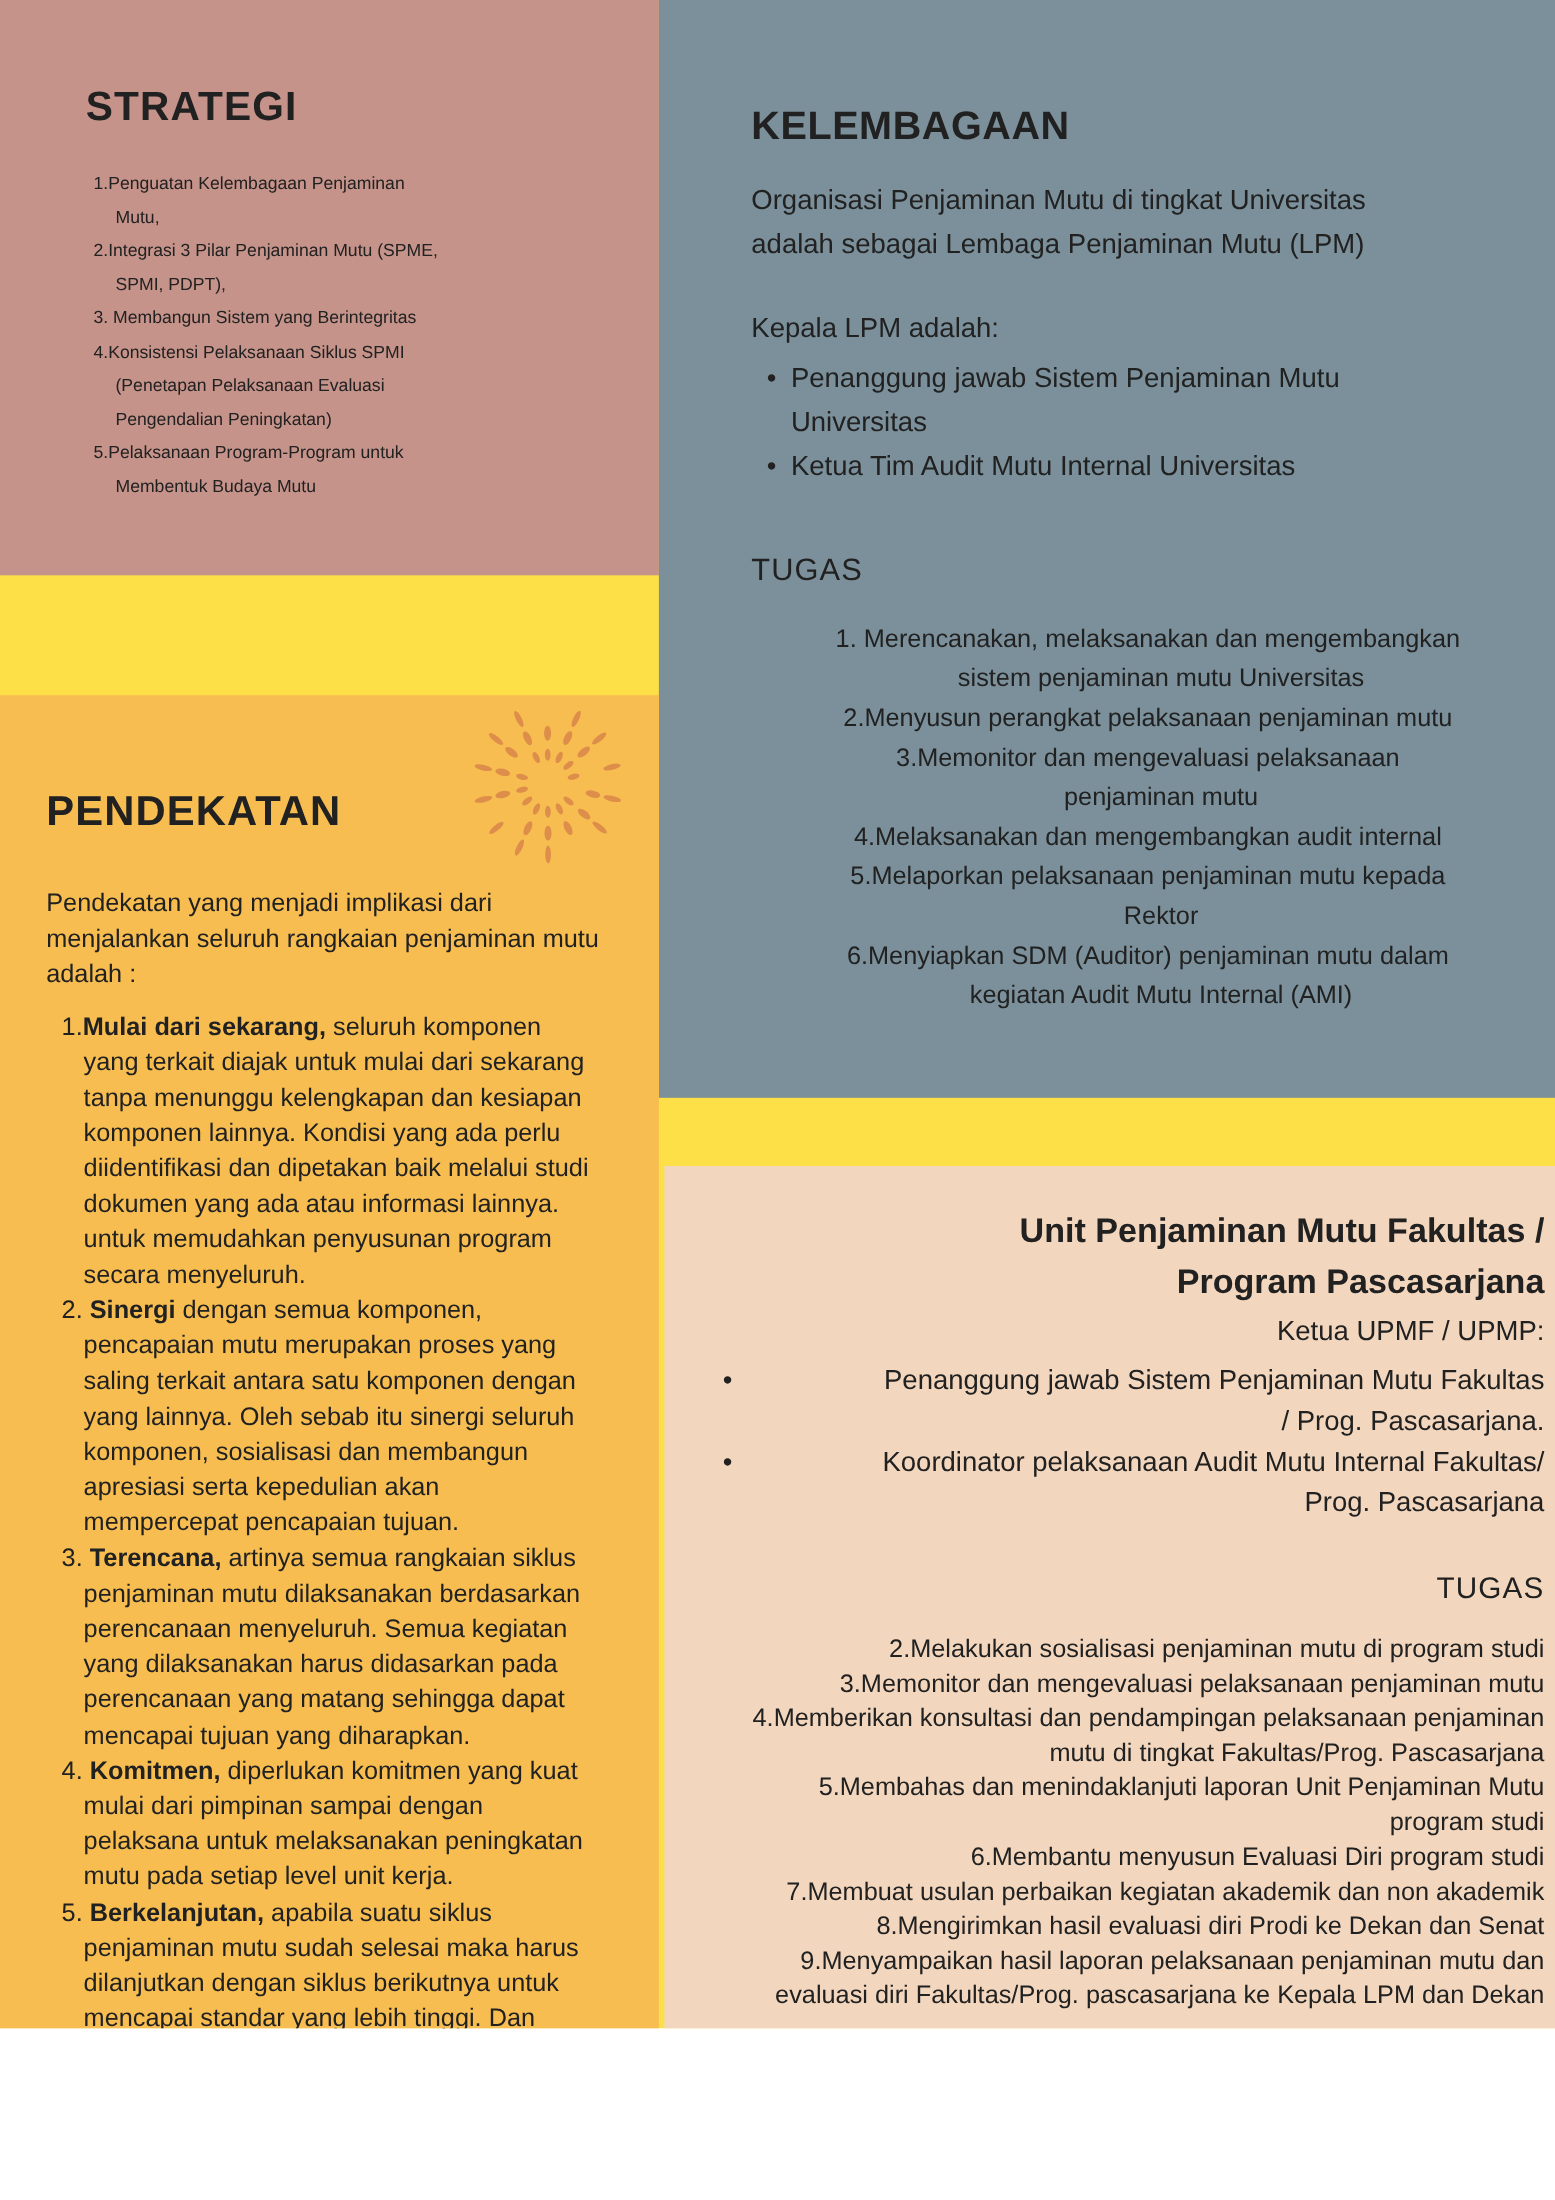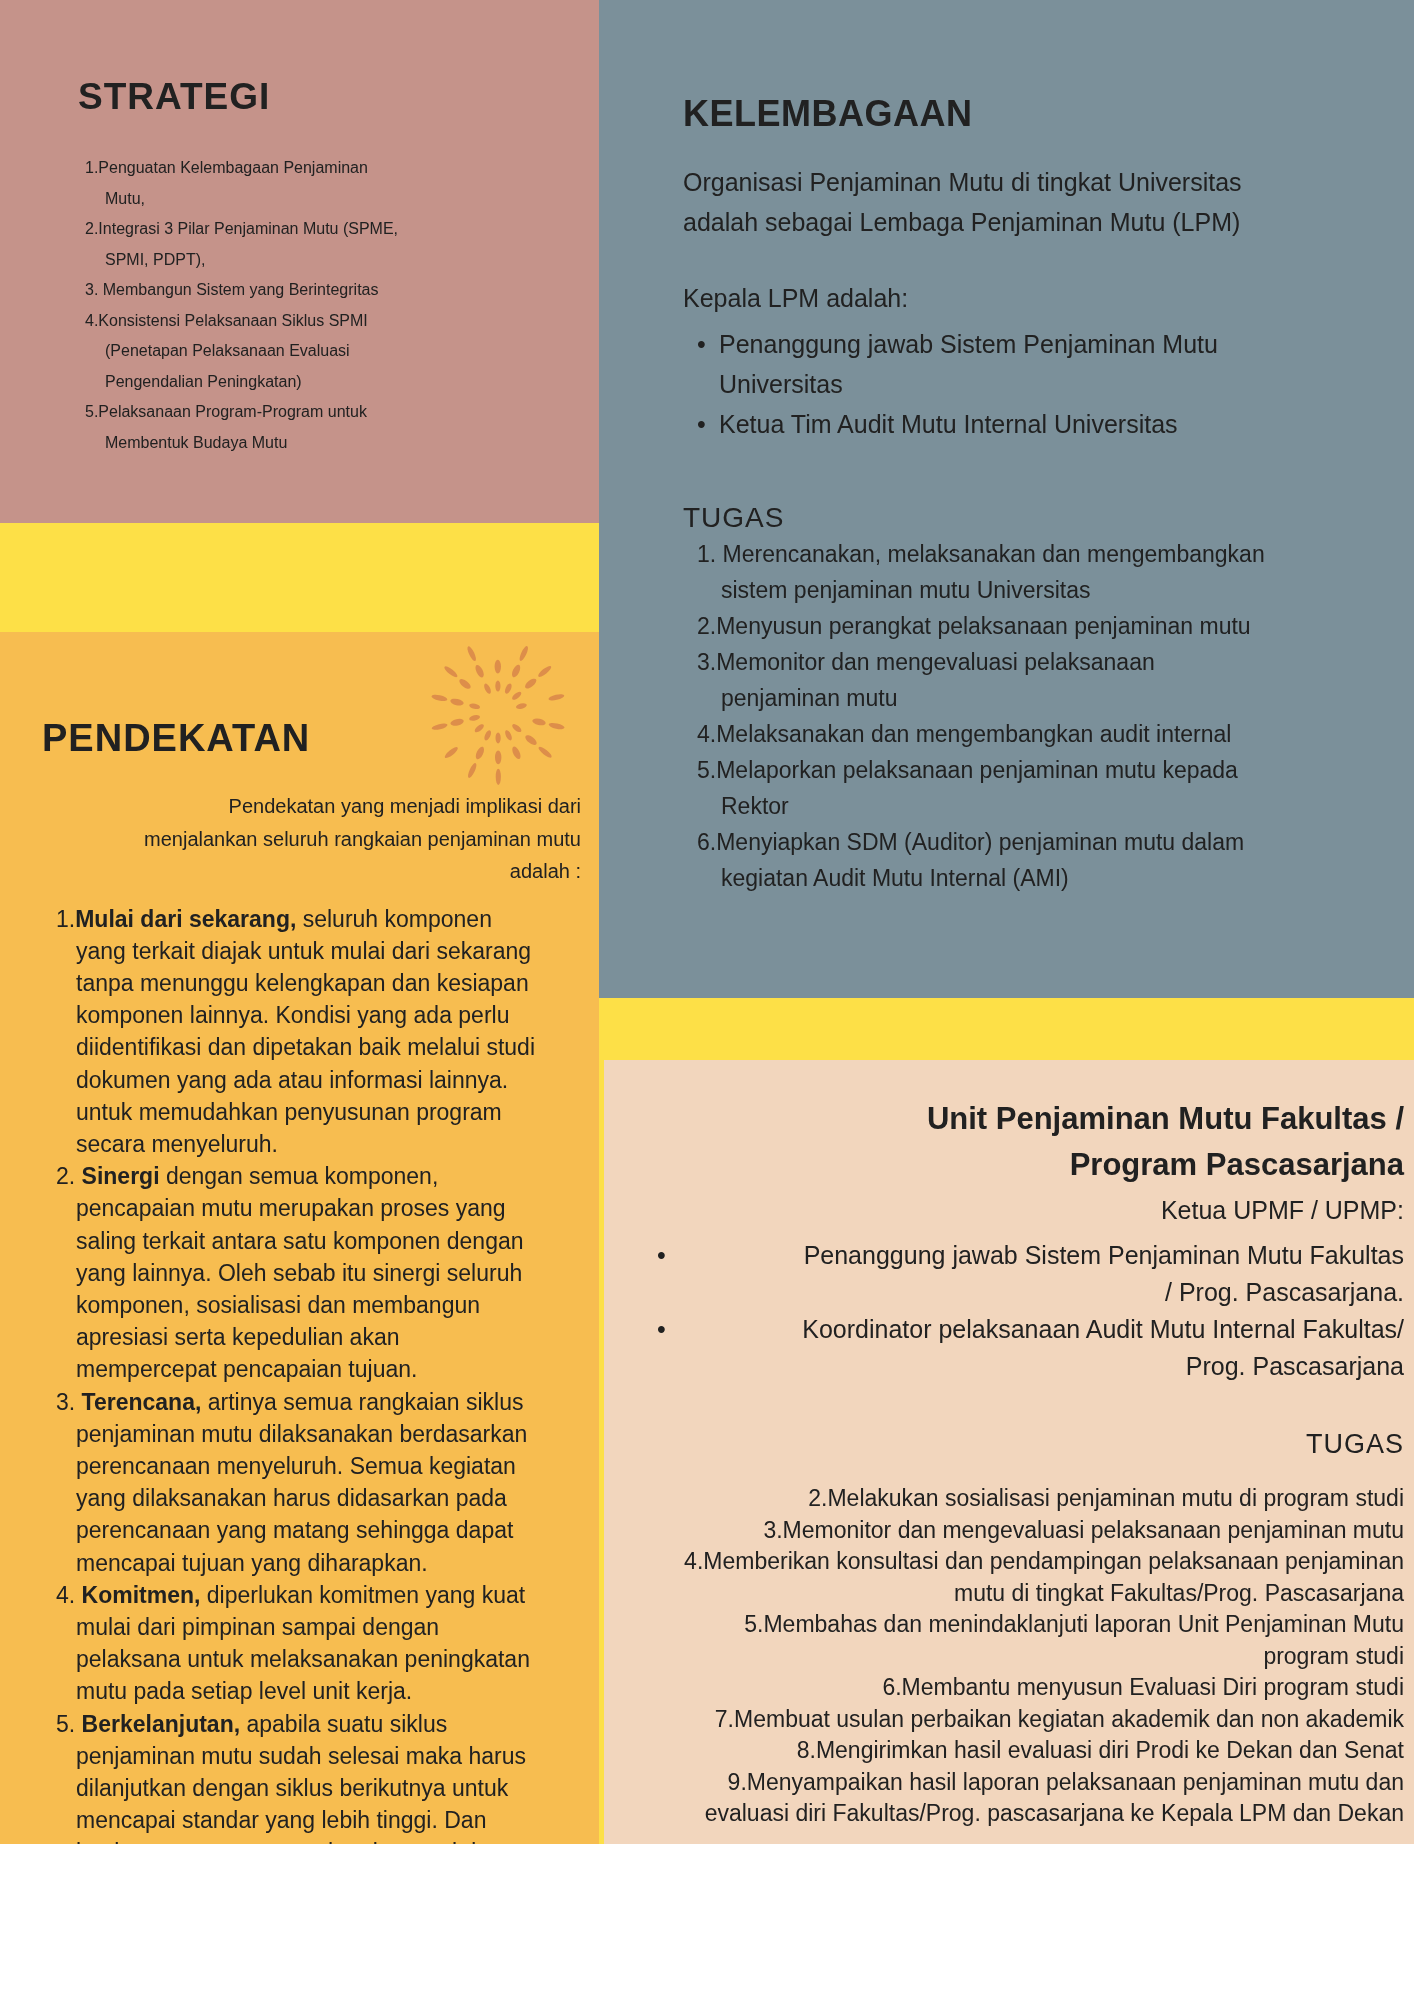--- a/index.html
+++ b/index.html
@@ -22,26 +22,26 @@
   
   .block-kelembagaan h2{font-size:36px;font-weight:700;letter-spacing:0.5px;line-height:44px;}
   .block-kelembagaan .intro{margin-top:26px;font-size:25px;line-height:40px;}
   .block-kelembagaan .sub-label{margin-top:36px;font-size:25px;line-height:40px;}
   .bullets{list-style:none;font-size:25px;line-height:40px;}
   .bullets-kelembagaan{margin-top:6px;padding-left:14px;}
   .bullets li{position:relative;padding-left:22px;}
   .bullets .dot{position:absolute;left:0;top:0;}
   .tugas-title{font-weight:500;letter-spacing:1px;}
   .block-kelembagaan .tugas-title{margin-top:56px;font-size:28px;line-height:36px;}
-  .list-kelembagaan{list-style:none;padding-left:14px;font-size:23px;line-height:36px;}
+  .list-kelembagaan{list-style:none;margin-top:26px;padding-left:14px;font-size:23px;line-height:36px;text-align:center;}
   .list-kelembagaan li{padding-left:24px;text-indent:-24px;}
 
   
   .block-pendekatan h2{font-size:38px;font-weight:700;letter-spacing:1px;line-height:44px;}
-  .block-pendekatan .intro{margin-top:30px;font-size:20px;line-height:32.5px;text-align:right;}
+  .block-pendekatan .intro{margin-top:44px;font-size:23px;line-height:32.5px;}
   .list-pendekatan{list-style:none;margin-top:15px;padding-left:14px;font-size:23px;line-height:32.2px;}
   .list-pendekatan li{padding-left:20px;text-indent:-20px;}
   .list-pendekatan .lead{font-weight:700;}
   .list-pendekatan em{font-style:italic;}
   .sunburst{position:absolute;left:418px;top:0px;width:160px;height:160px;}
 
   
   .block-upm h2{font-size:31px;font-weight:700;line-height:46px;}
   .block-upm h2 span{display:block;}
   .block-upm .intro{margin-top:12px;font-size:25px;line-height:37px;}

